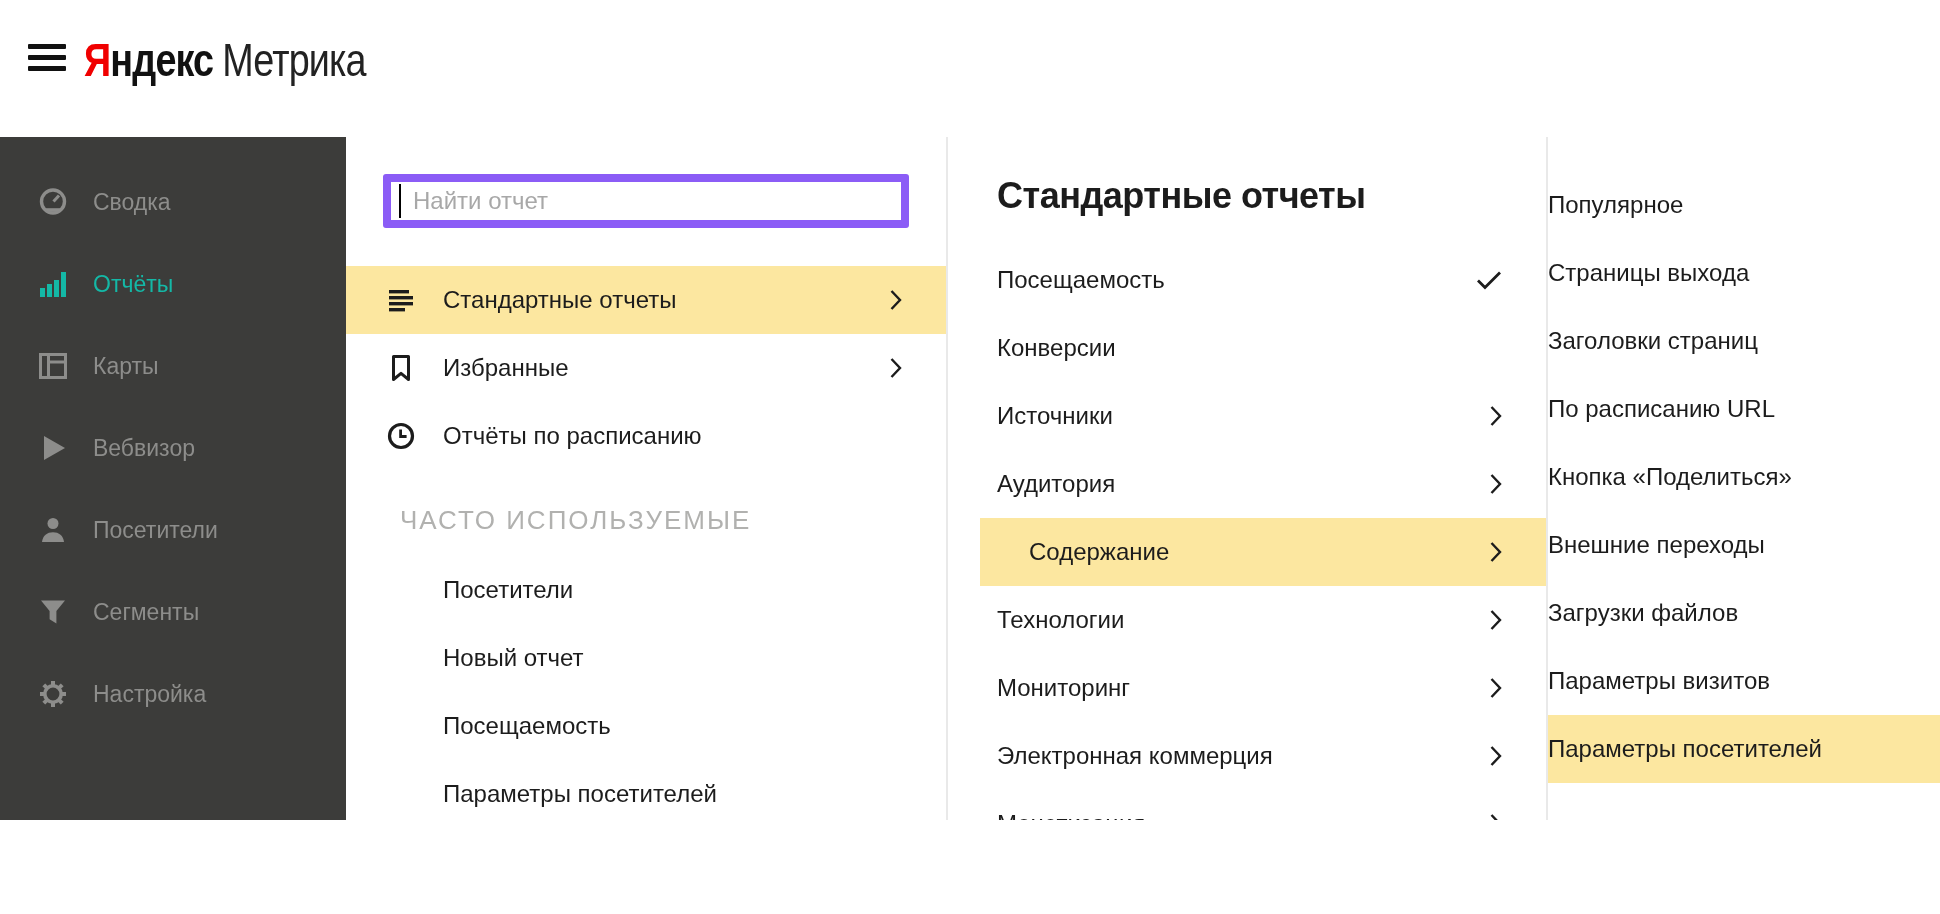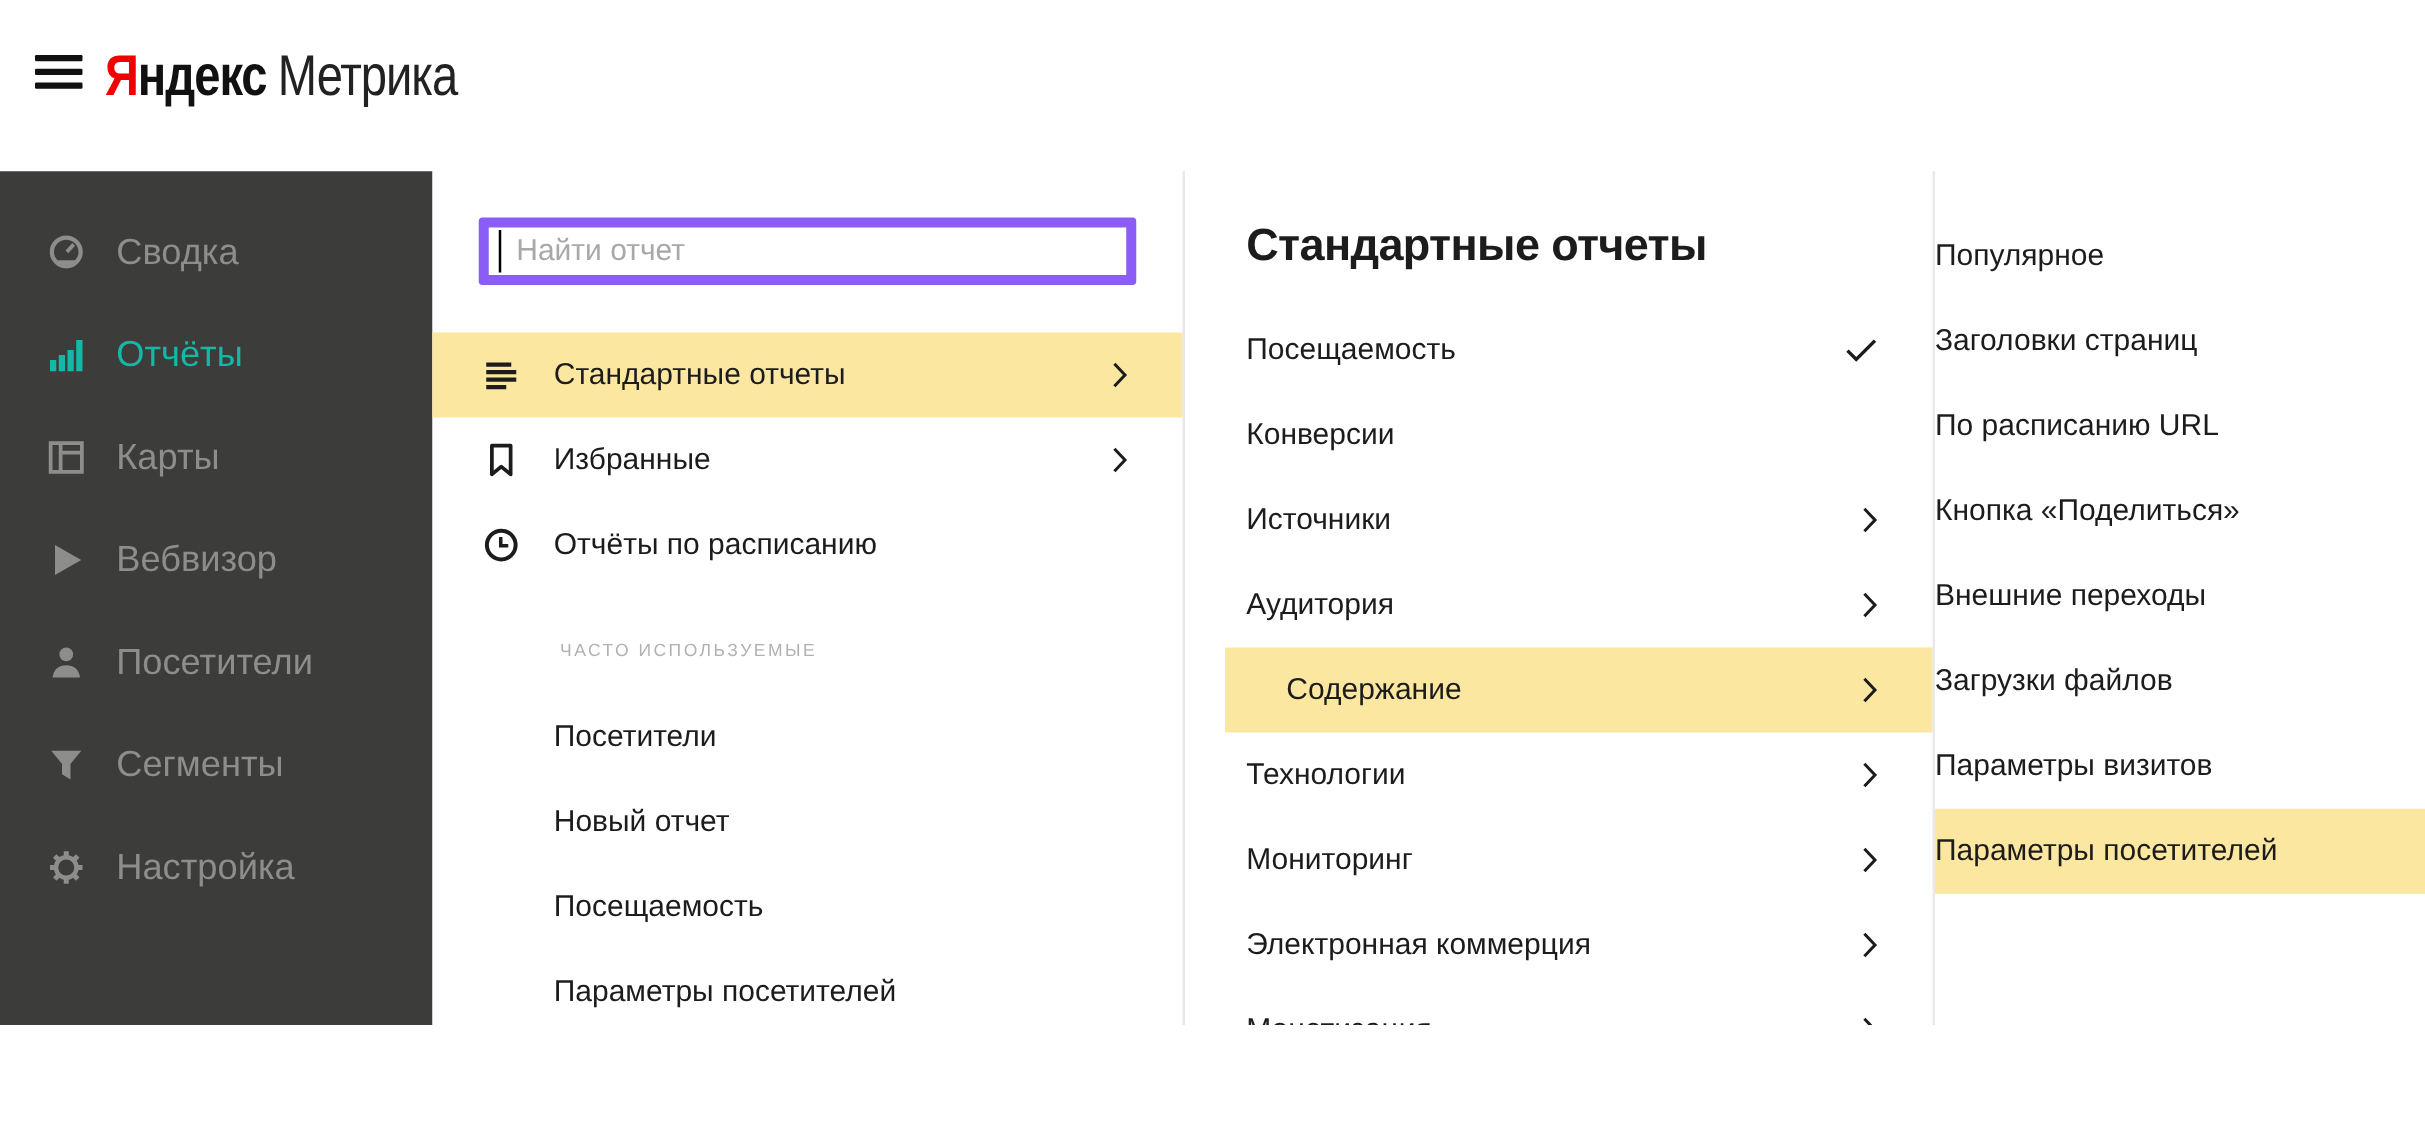--- a/index.html
+++ b/index.html
@@ -18,21 +18,21 @@
   .top-nav{position:absolute;left:589px;top:0;height:137px;display:flex;align-items:center;gap:80px;}
   .nav-item{font-size:27px;color:#9a9a9a;text-decoration:none;cursor:pointer;white-space:nowrap;}
 
   
   .sidebar{position:absolute;left:0;top:137px;width:346px;height:777px;background:#3c3c3a;
            padding-top:24px;box-sizing:border-box;}
   .side-item{height:82px;display:flex;align-items:center;color:#8d8d8b;cursor:pointer;}
   .side-item.active{color:#14b8a6;}
   .side-icon{width:34px;height:34px;margin-left:36px;flex:none;}
   .side-icon svg{width:34px;height:34px;display:block;}
-  .side-label{margin-left:23px;font-size:29px;}
+  .side-label{margin-left:23px;font-size:23px;}
 
   
   .vdiv{position:absolute;top:137px;width:2px;height:777px;background:#e9e9e9;}
   .vdiv1{left:946px;}  .vdiv2{left:1546px;}
 
   .col2{position:absolute;left:346px;top:137px;width:600px;height:777px;background:#fff;}
   .search-wrap{position:relative;margin:37px 37px 0 37px;height:54px;}
   .search-input{width:100%;height:54px;box-sizing:border-box;border:8px solid #8b5cf6;border-radius:3px;
                 font-family:"Liberation Sans",sans-serif;font-size:24px;color:#1c1c1c;
                 padding:0 14px 0 22px;outline:none;}
@@ -41,22 +41,22 @@
 
   .section-list{margin-top:38px;}
   .menu-row{height:68px;display:flex;align-items:center;padding-right:44px;cursor:pointer;}
   .menu-row.hl{background:#fce7a0;}
   .sec-icon{width:32px;height:32px;margin-left:39px;flex:none;}
   .sec-icon svg{width:32px;height:32px;display:block;}
   .sec-label{margin-left:26px;font-size:24px;}
   .row-chevron{margin-left:auto;display:flex;flex:none;}
   .row-check{margin-left:auto;display:flex;flex:none;}
 
-  .freq-title{margin-top:30px;height:40px;display:flex;align-items:center;padding-left:102px;
-              color:#b1b1af;font-size:14px;letter-spacing:2px;}
+  .freq-title{margin-top:30px;height:40px;display:flex;align-items:center;padding-left:54px;
+              color:#b1b1af;font-size:26px;letter-spacing:2px;}
   .freq-list{margin-top:16px;}
   .freq-row{height:68px;display:flex;align-items:center;padding-left:97px;font-size:24px;cursor:pointer;}
 
   .col3{position:absolute;left:948px;top:137px;width:598px;height:777px;background:#fff;}
   .col3-title{margin:38px 0 0 49px;font-size:36px;font-weight:700;letter-spacing:-.5px;line-height:42px;}
   .std-list{margin-top:29px;}
   .std-row{height:68px;display:flex;align-items:center;padding:0 44px 0 49px;font-size:24px;cursor:pointer;}
   .std-row.hl{background:#fce7a0;margin-left:32px;}
 
   .col4{position:absolute;left:1548px;top:137px;width:392px;height:777px;background:#fff;}
@@ -332,20 +332,23 @@
 
   <div class="vdiv vdiv2"></div>
 
   <section class="col4">
     <div class="content-list">
 
     <div class="content-row">
           <span>Популярное</span>
         </div>
         <div class="content-row">
+          <span>Страницы выхода</span>
+        </div>
+        <div class="content-row">
           <span>Заголовки страниц</span>
         </div>
         <div class="content-row">
           <span>По расписанию URL</span>
         </div>
         <div class="content-row">
           <span>Кнопка «Поделиться»</span>
         </div>
         <div class="content-row">
           <span>Внешние переходы</span>

